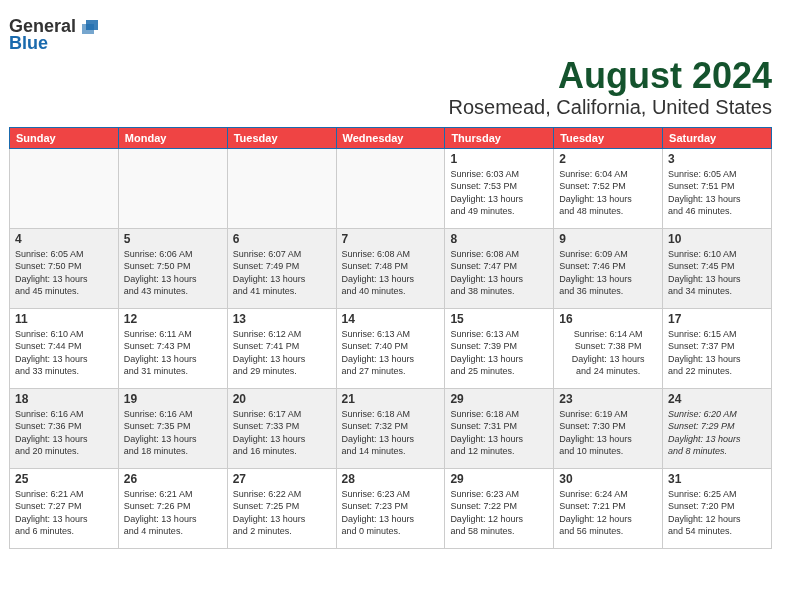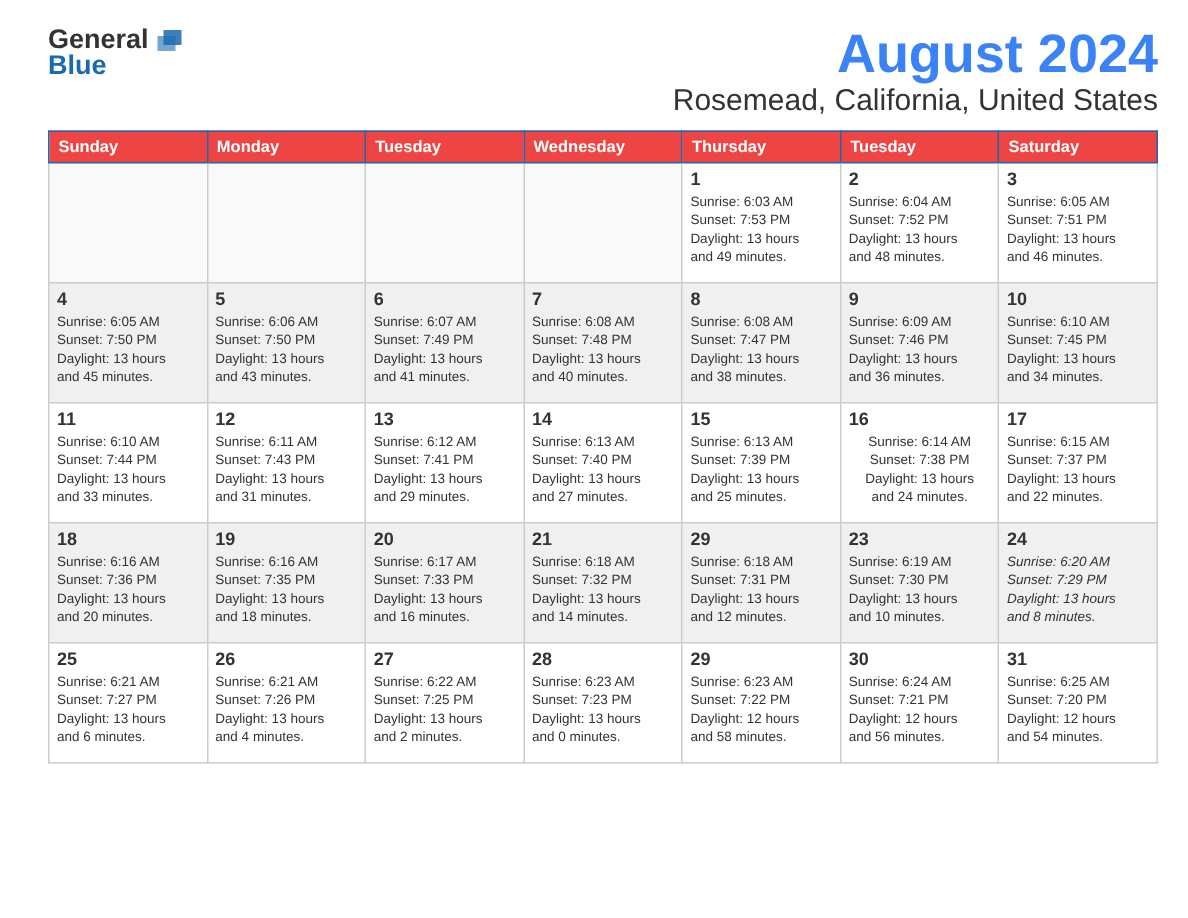--- a/index.html
+++ b/index.html
@@ -6,41 +6,42 @@
     body {
       font-family: Arial, sans-serif;
       background: #fff;
       width: 792px;
       height: 612px;
       overflow: hidden;
     }
     .page {
       width: 792px;
       height: 612px;
-      padding: 16px 20px 10px 32px;
+      padding: 16px 20px 10px 9px;
     }
     .header {
       display: flex;
       justify-content: space-between;
       align-items: flex-start;
       margin-bottom: 8px;
     }
     .logo {
       display: flex;
       flex-direction: column;
       align-items: flex-start;
     }
     .title-block {
       text-align: right;
     }
     .title-block h1 {
       font-size: 36px;
       font-weight: bold;
-      color: #3b82f6;
+      color: #14532d;
       line-height: 1.1;
+      margin-top: 40px;
     }
     .title-block h2 {
       font-size: 20px;
       font-weight: normal;
       color: #333;
     }
     table {
       width: 100%;
       border-collapse: collapse;
       table-layout: fixed;

